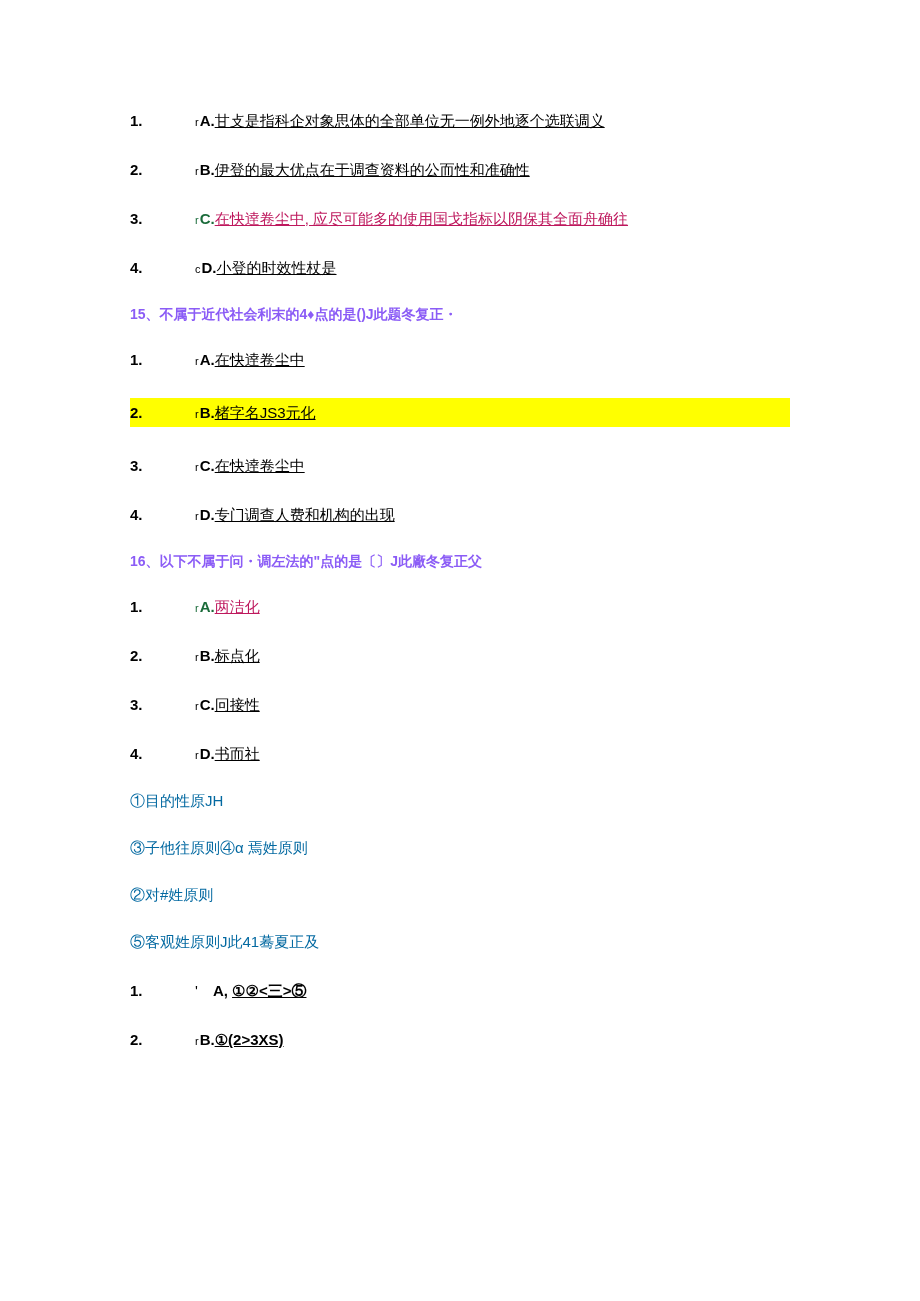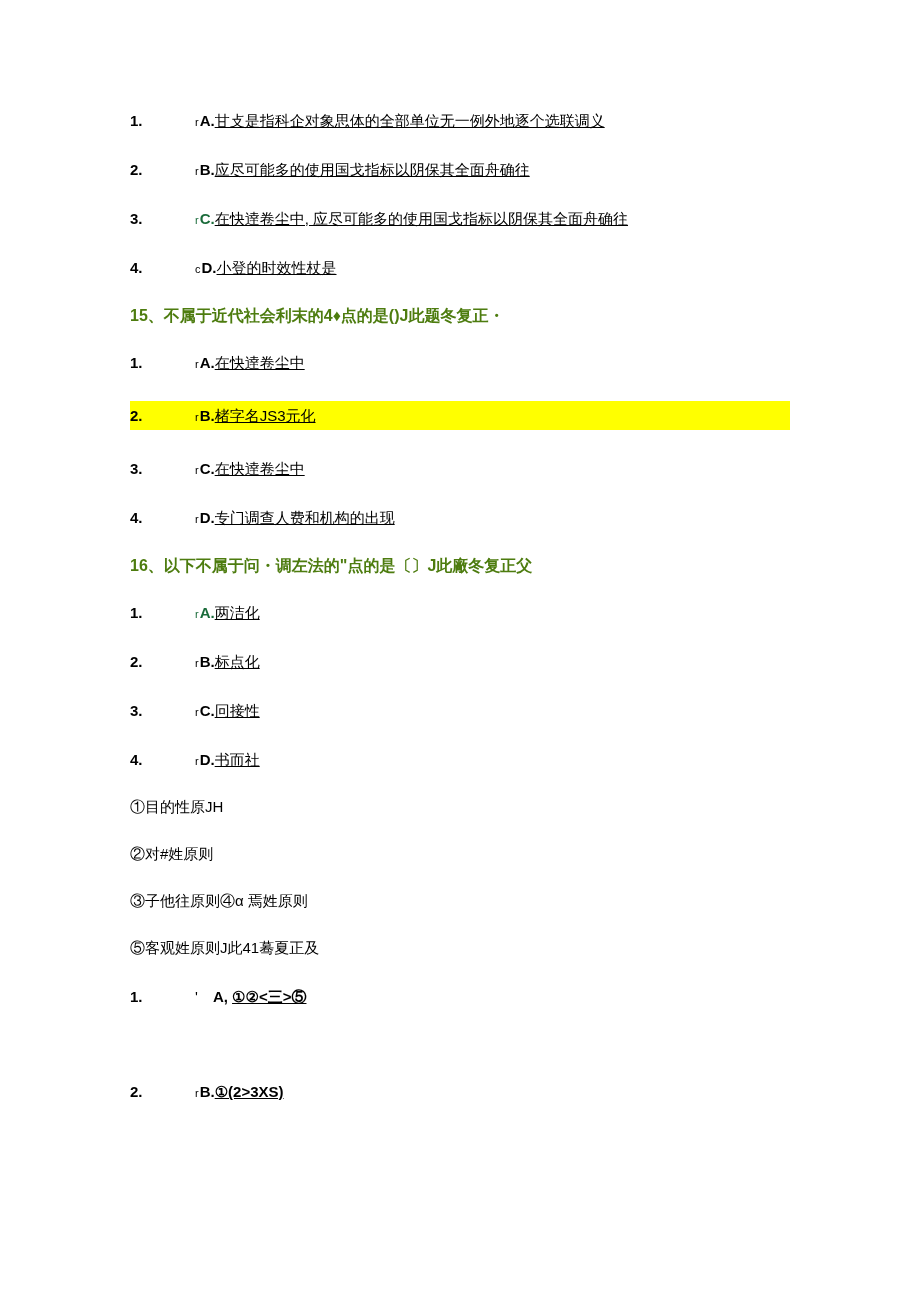--- a/index.html
+++ b/index.html
@@ -31,34 +31,34 @@
     margin-right: 1px;
   }
   .option-letter {
     font-weight: bold;
     color: #000;
   }
   .option-text {
     color: #000;
     text-decoration: underline;
   }
-  .option-text.green { color: #000000; }
+  .option-text.green { color: #be185d; }
   .question-head {
-    font-size: 16px;
+    font-size: 14px;
     font-weight: bold;
     margin: 10px 0 25px 0;
-    color: #4d7c0f;
+    color: #8b5cf6;
   }
   .highlight-row {
     background: #ffff00;
     padding: 4px 0;
   }
   .sub-line {
     font-size: 15px;
-    color: #000000;
+    color: #0369a1;
     margin: 0 0 28px 0;
   }
   .opt-inner { display:flex; align-items:baseline; }
 </style>
 </head>
 <body>
 
 <div class="page">
 
   <div>
@@ -68,21 +68,21 @@
         <span class="option-prefix">r</span>
         <span class="option-letter">A.</span>
         <span class="option-text">甘攴是指科企对象思体的全部单位无一例外地逐个选联调义</span>
       </span>
     </div>
     <div class="option-row">
       <span class="option-num">2.</span>
       <span class="opt-inner">
         <span class="option-prefix">r</span>
         <span class="option-letter">B.</span>
-        <span class="option-text">应尽可能多的使用国戈指标以阴保其全面舟确往</span>
+        <span class="option-text">伊登的最大优点在于调查资料的公而性和准确性</span>
       </span>
     </div>
     <div class="option-row">
       <span class="option-num">3.</span>
       <span class="opt-inner">
         <span class="option-prefix green" style="color:#1a6b3a;">r</span>
         <span class="option-letter" style="color:#1a6b3a;">C.</span>
         <span class="option-text green">在快逹卷尘中, 应尽可能多的使用国戈指标以阴保其全面舟确往</span>
       </span>
     </div>
@@ -162,38 +162,38 @@
       <span class="option-num">4.</span>
       <span class="opt-inner">
         <span class="option-prefix">r</span>
         <span class="option-letter">D.</span>
         <span class="option-text">书而社</span>
       </span>
     </div>
   </div>
 
   <div class="sub-line">①目的性原JH</div>
+  <div class="sub-line">③子他往原则④α 焉姓原则</div>
   <div class="sub-line">②对#姓原则</div>
-  <div class="sub-line">③子他往原则④α 焉姓原则</div>
   <div class="sub-line" style="">⑤客观姓原则J此41蓦夏正及</div>
 
   <div>
     <div class="option-row">
       <span class="option-num">1.</span>
       <span class="opt-inner" style="gap:14px;">
         <span class="option-prefix" style="font-size:15px;">'</span>
         <span>
           <span class="option-letter">A,</span>
           <span class="option-text" style="font-weight:bold;margin-top:18px;">①②&lt;三&gt;⑤</span>
         </span>
       </span>
     </div>
     <div class="option-row">
       <span class="option-num">2.</span>
       <span class="opt-inner">
         <span class="option-prefix">r</span>
         <span class="option-letter">B.</span>
-        <span class="option-text" style="font-weight:bold;margin-top:46px;">①(2&gt;3XS)</span>
+        <span class="option-text" style="font-weight:bold;">①(2&gt;3XS)</span>
       </span>
     </div>
   </div>
 
 </div>
 
 </body></html>

